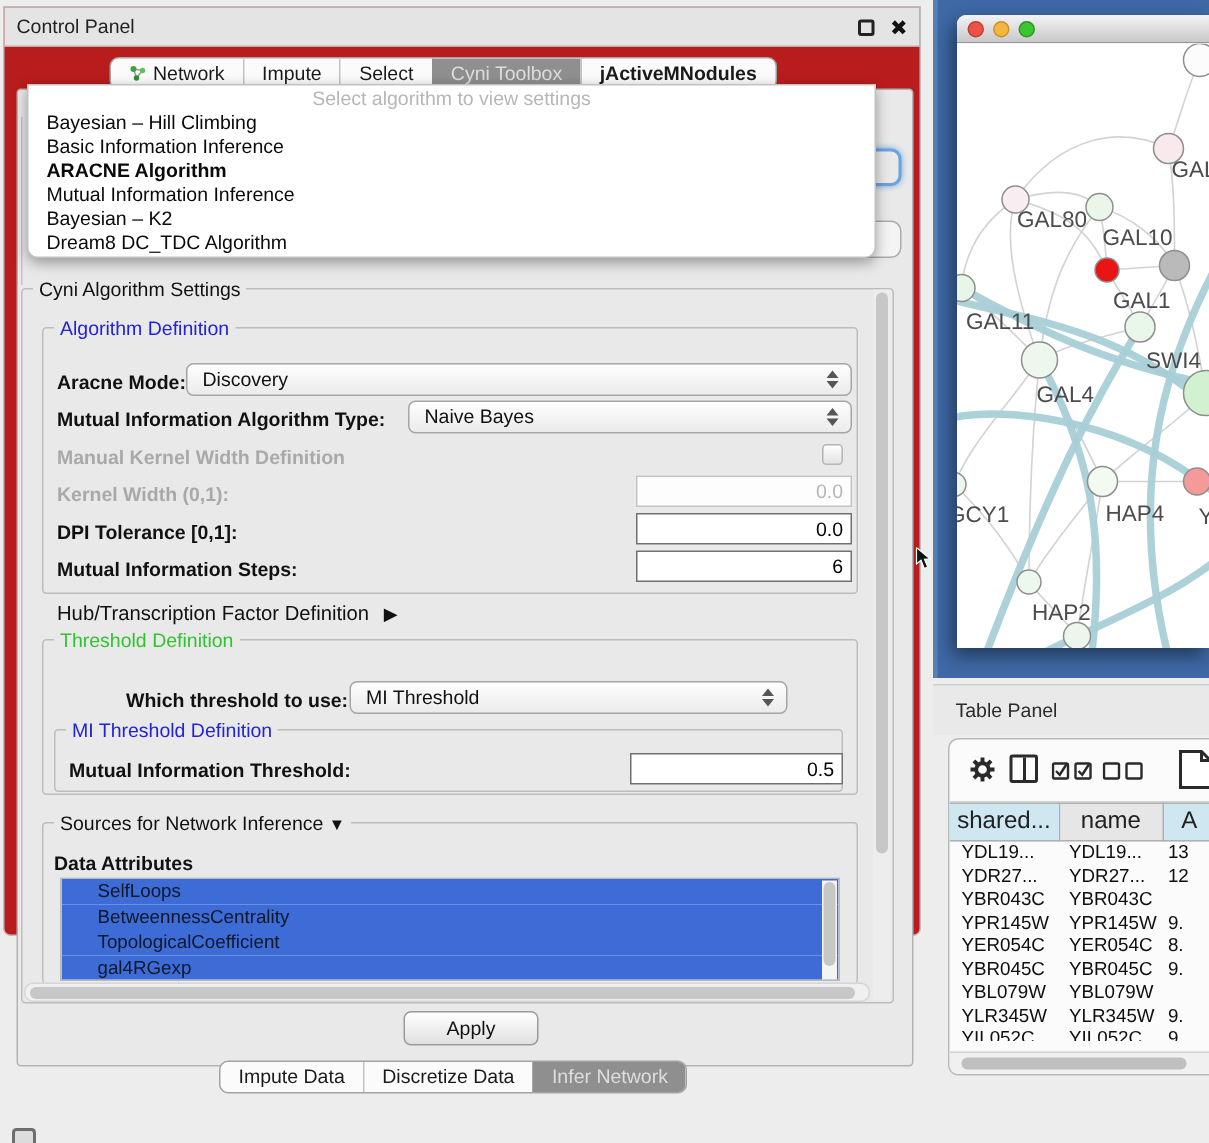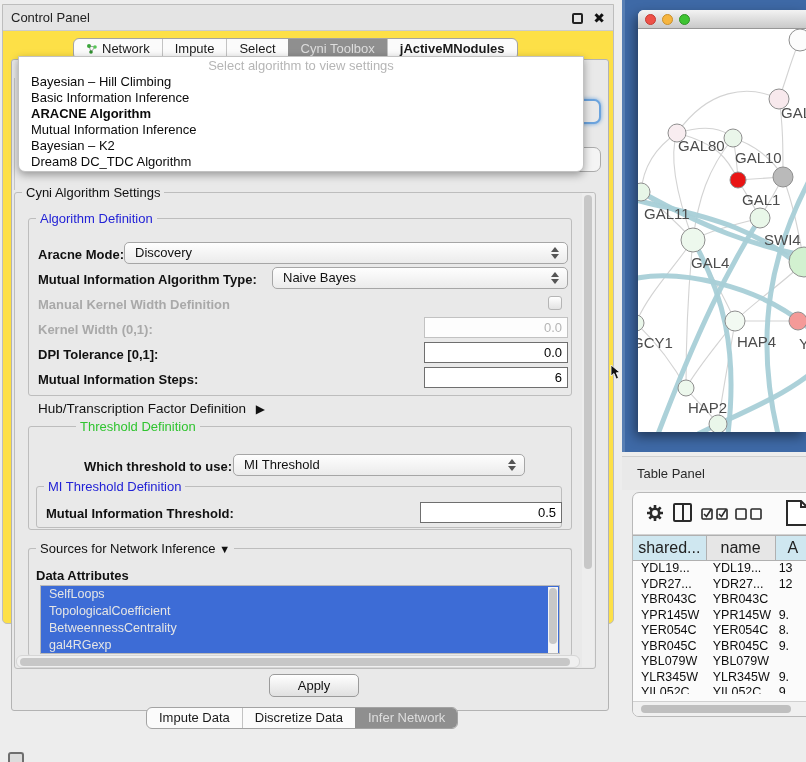--- a/index.html
+++ b/index.html
@@ -5,21 +5,21 @@
   * { margin:0; padding:0; box-sizing:border-box; }
   html,body { width:806px; height:762px; }
   body {
     position:relative; overflow:hidden; background:#ededed;
     font-family:"Liberation Sans","DejaVu Sans",sans-serif; font-size:13px; color:#1a1a1a;
     -webkit-font-smoothing:antialiased;
   }
   .abs { position:absolute; }
 
   
-  .cp-window { left:2px; top:4px; width:612px; height:620px; background:#fde047;
+  .cp-window { left:2px; top:4px; width:612px; height:620px; background:#b91c1c;
                border:1px solid #bdbdbd; border-radius:0 0 5px 5px; }
   .cp-titlebar { left:0; top:0; width:100%; height:26px; background:#e4e4e4;
                  border-bottom:1px solid #cccccc; }
   .cp-title { left:8px; top:0; line-height:26px; font-size:13px; color:#222; }
   .float-btn { right:30px; top:8px; width:11px; height:11px; border:2px solid #222; border-radius:2px; }
   .close-btn { right:8px; top:4px; font-size:14px; font-weight:bold; color:#111; line-height:18px; }
 
   
   .tabstrip { display:inline-flex; border:1px solid #a3a3a3; border-radius:6px; overflow:hidden;
               background:#fbfbfb; height:22px; }
@@ -32,21 +32,21 @@
   .bottom-tabs { left:146px; top:707px; }
 
   .content-pane { left:8px; top:54px; width:598px; height:652px; border:1px solid #b3b3b3;
                   border-radius:3px; background:#e9e9e9; }
 
   
   .groupbox { border:1px solid #bdbdbd; border-radius:3px; }
   .group-title { position:absolute; background:#e9e9e9; padding:0 4px; font-size:13px; line-height:13px; }
   .t-black { color:#111; }
   .t-blue  { color:#2222d6; }
-  .t-green { color:#2fc42f;margin-left:40px; }
+  .t-green { color:#2fc42f; }
 
   .flabel { position:absolute; font-size:13px; font-weight:bold; color:#111; line-height:16px; white-space:nowrap; }
   .flabel.dim { color:#a9a9a9; }
   .plain { font-weight:normal; }
 
   .combo { position:absolute; border:1px solid #a6a6a6; border-radius:5px;
            background:linear-gradient(#fefefe,#ebebeb); height:22px; }
   .combo .cv { position:absolute; left:10px; top:0; line-height:20px; font-size:13px; color:#111; }
   .combo .spin { position:absolute; right:7px; top:3px; width:9px; height:14px; }
   .combo .spin i { position:absolute; left:0; width:0; height:0; border-left:4px solid transparent; border-right:4px solid transparent; }
@@ -60,21 +60,21 @@
   .checkbox { position:absolute; width:14px; height:14px; border:1px solid #b5b5b5; border-radius:3px;
               background:linear-gradient(#ffffff,#e2e2e2); }
 
   
   .vsb-track { position:absolute; background:#ededed; }
   .sb-thumb { position:absolute; background:#c7c7c7; border-radius:5px; }
   .hsb { position:absolute; background:#f0f0f0; border:1px solid #d6d6d6; border-radius:6px; }
 
   
   .src-list { position:absolute; background:#fff; border:1px solid #b9b9b9; overflow:hidden; }
-  .src-item { height:17px; line-height:17px; background:#3d6cd6; color:#e5e5e5; font-size:12.5px; padding-left:8px; }
+  .src-item { height:17px; line-height:17px; background:#3d6cd6; color:#0f172a; font-size:12.5px; padding-left:24px; }
 
   .apply-btn { position:absolute; width:90px; height:23px; border:1px solid #9b9b9b; border-radius:5px;
                background:linear-gradient(#ffffff,#e0e0e0); font-size:13px; color:#111;
                text-align:center; line-height:21px; }
 
   
   .popup { left:18px; top:56px; width:566px; height:116px; background:#fff;
            border:1px solid #c2c2c2; border-radius:0 0 7px 7px; z-index:50;
            box-shadow:0 3px 9px rgba(0,0,0,.35); overflow:hidden; }
   .popup-head { height:17px; line-height:17px; text-align:center; color:#b6b6b6; font-size:13px; }
@@ -231,22 +231,22 @@
 <div class="abs groupbox" style="left:28px; top:548px; width:544px; height:108px; border-bottom:none;"></div>
 <span class="group-title t-black" style="left:36px; top:542px;">
   <span>Sources for Network Inference</span>
   <span style="font-size:11px;">▼</span>
 </span>
 <span class="flabel" style="left:36px; top:568px;">Data Attributes</span>
 
 <div class="src-list" style="left:40px; top:585px; width:520px; height:69px;">
   <div id="src-items">
       <div class="src-item" style="background: rgb(61, 108, 214);">SelfLoops</div>
+      <div class="src-item" style="background: rgb(61, 108, 214);">BetweennessCentrality</div>
       <div class="src-item" style="background: rgb(61, 108, 214);">TopologicalCoefficient</div>
-      <div class="src-item" style="background: rgb(61, 108, 214);">BetweennessCentrality</div>
       <div class="src-item" style="background: rgb(61, 108, 214);">gal4RGexp</div>
     </div>
   <div class="vsb-track" style="right:1px; top:1px; width:10px; height:67px; background:#f4f4f4;">
     <div class="sb-thumb" style="left:1px; top:1px; width:8px; height:56px;"></div>
   </div>
 </div>
 
 <div class="vsb-track" style="left:582px; top:193px; width:12px; height:474px;">
   <div class="sb-thumb" style="left:2px; top:2px; width:8px; height:374px;"></div>
 </div>

